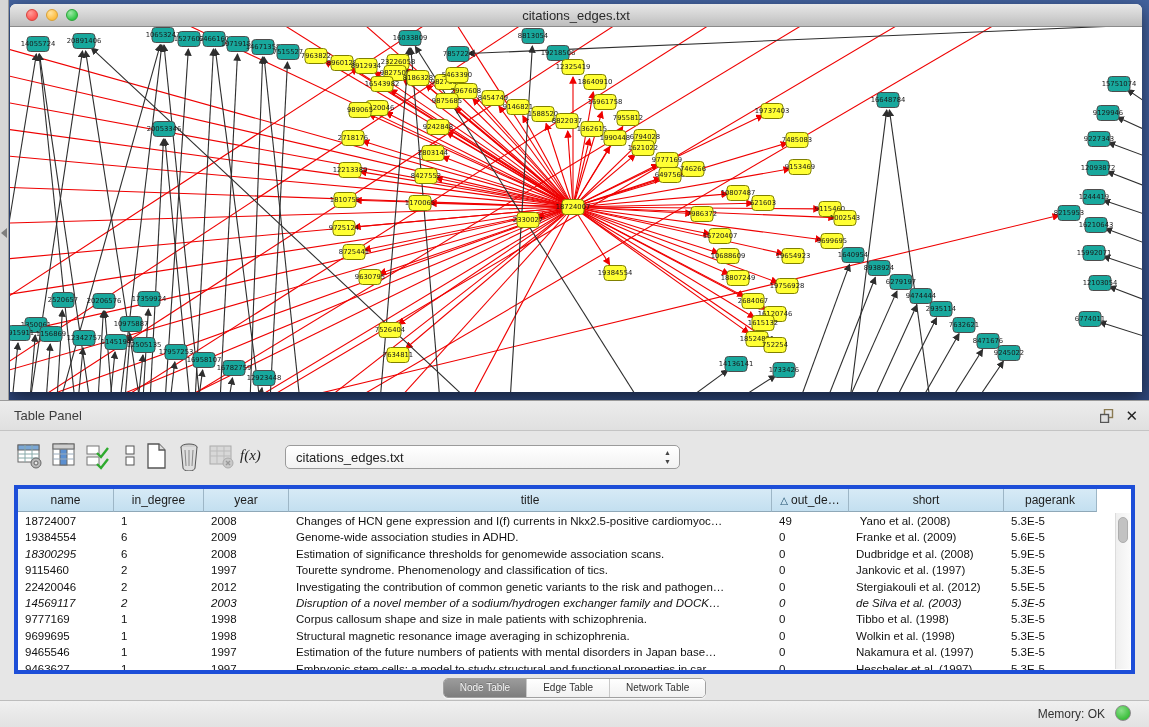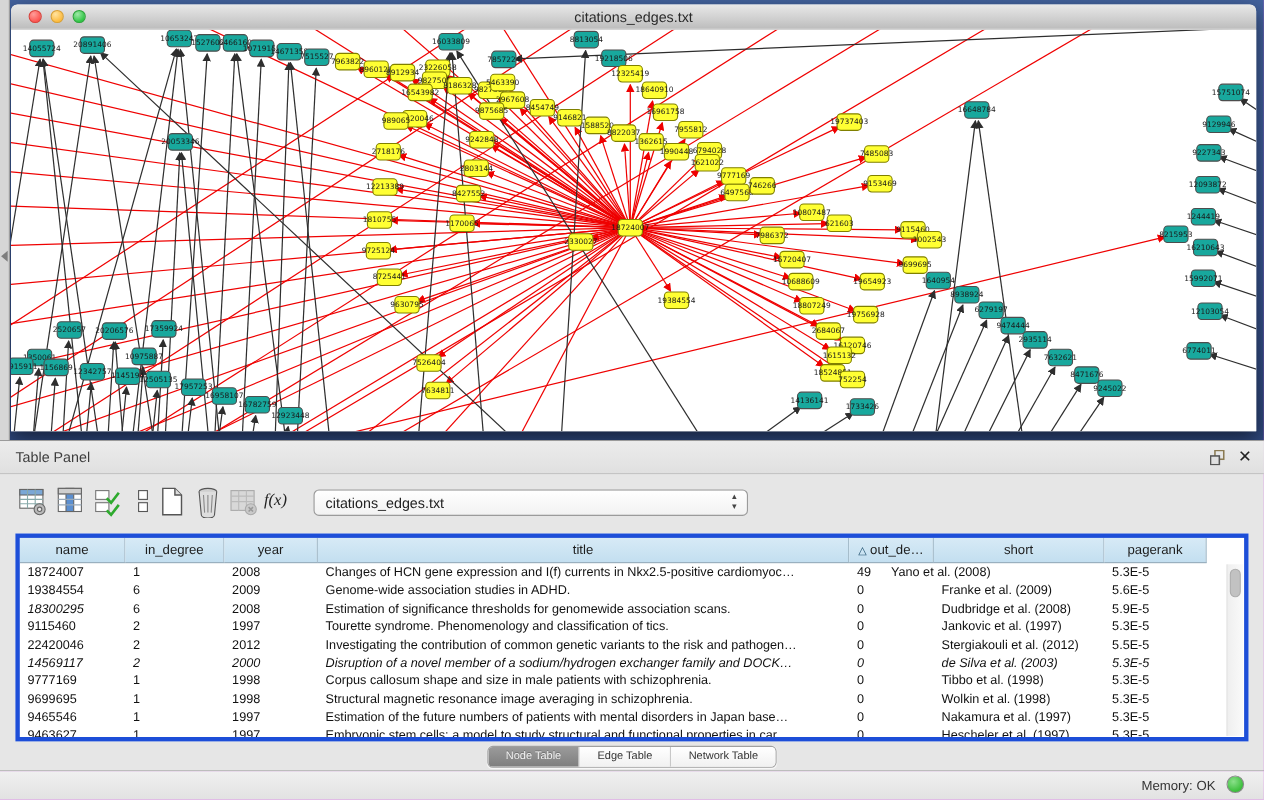--- a/index.html
+++ b/index.html
@@ -534,21 +534,21 @@
           <div class="hcell" style="left: 831px; width: 155px;">short</div>
           <div class="hcell" style="left: 986px; width: 93px;">pagerank</div>
         </div>
       <div id="body-rows">
           <div class="drow" style="top: 24px;">
             <div class="dcell" style="left: 0px; width: 96px;">18724007</div>
             <div class="dcell" style="left: 96px; width: 90px;">1</div>
             <div class="dcell" style="left: 186px; width: 85px;">2008</div>
             <div class="dcell" style="left: 271px; width: 483px;">Changes of HCN gene expression and I(f) currents in Nkx2.5-positive cardiomyoc…</div>
             <div class="dcell" style="left: 754px; width: 77px;">49</div>
-            <div class="dcell" style="left: 785px; width: 155px;">Yano et al. (2008)</div>
+            <div class="dcell" style="left: 806px; width: 155px; text-align: center;">Yano et al. (2008)</div>
             <div class="dcell" style="left: 986px; width: 93px;">5.3E-5</div>
           </div>
           <div class="drow" style="top: 40.4px;">
             <div class="dcell" style="left: 0px; width: 96px;">19384554</div>
             <div class="dcell" style="left: 96px; width: 90px;">6</div>
             <div class="dcell" style="left: 186px; width: 85px;">2009</div>
             <div class="dcell" style="left: 271px; width: 483px;">Genome-wide association studies in ADHD.</div>
             <div class="dcell" style="left: 754px; width: 77px;">0</div>
             <div class="dcell" style="left: 831px; width: 155px;">Franke et al. (2009)</div>
             <div class="dcell" style="left: 986px; width: 93px;">5.6E-5</div>
@@ -576,21 +576,21 @@
             <div class="dcell" style="left: 96px; width: 90px;">2</div>
             <div class="dcell" style="left: 186px; width: 85px;">2012</div>
             <div class="dcell" style="left: 271px; width: 483px;">Investigating the contribution of common genetic variants to the risk and pathogen…</div>
             <div class="dcell" style="left: 754px; width: 77px;">0</div>
             <div class="dcell" style="left: 831px; width: 155px;">Stergiakouli et al. (2012)</div>
             <div class="dcell" style="left: 986px; width: 93px;">5.5E-5</div>
           </div>
           <div class="drow" style="top: 106px; font-style: italic;">
             <div class="dcell" style="left: 0px; width: 96px;">14569117</div>
             <div class="dcell" style="left: 96px; width: 90px;">2</div>
-            <div class="dcell" style="left: 186px; width: 85px;">2000</div>
+            <div class="dcell" style="left: 186px; width: 85px;">2003</div>
             <div class="dcell" style="left: 271px; width: 483px;">Disruption of a novel member of a sodium/hydrogen exchanger family and DOCK…</div>
             <div class="dcell" style="left: 754px; width: 77px;">0</div>
             <div class="dcell" style="left: 831px; width: 155px;">de Silva et al. (2003)</div>
             <div class="dcell" style="left: 986px; width: 93px;">5.3E-5</div>
           </div>
           <div class="drow" style="top: 122.4px;">
             <div class="dcell" style="left: 0px; width: 96px;">9777169</div>
             <div class="dcell" style="left: 96px; width: 90px;">1</div>
             <div class="dcell" style="left: 186px; width: 85px;">1998</div>
             <div class="dcell" style="left: 271px; width: 483px;">Corpus callosum shape and size in male patients with schizophrenia.</div>

